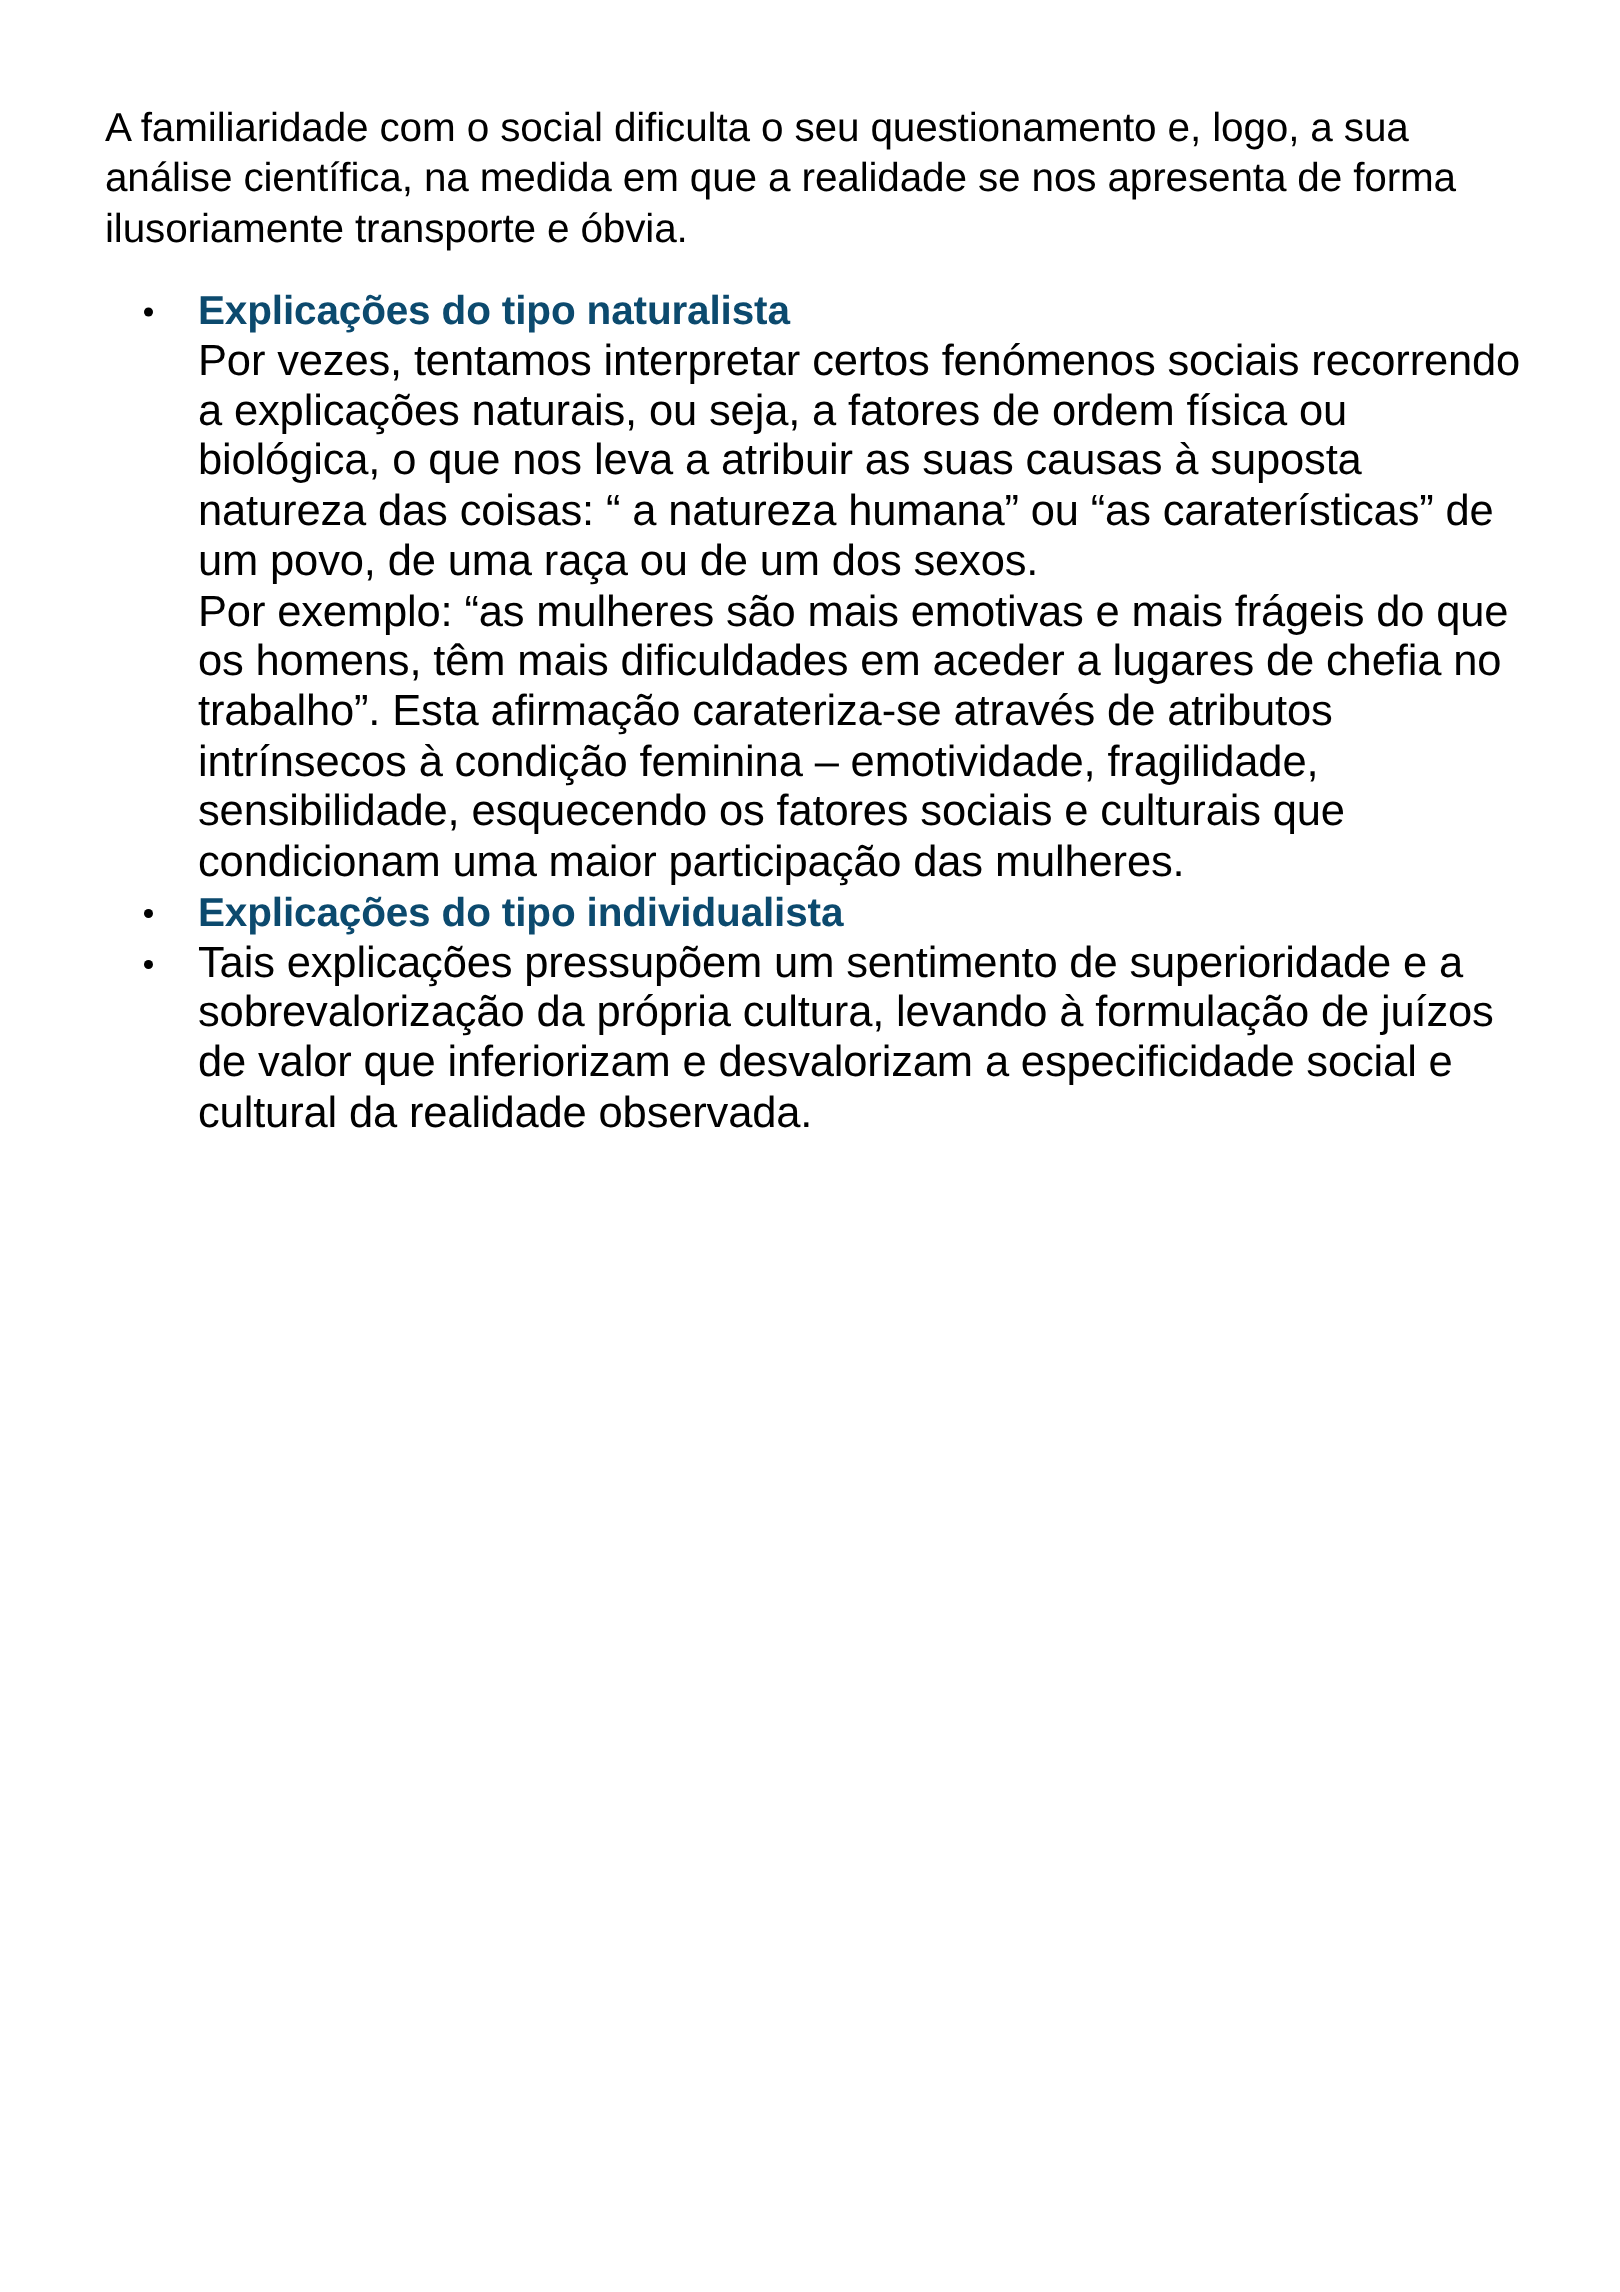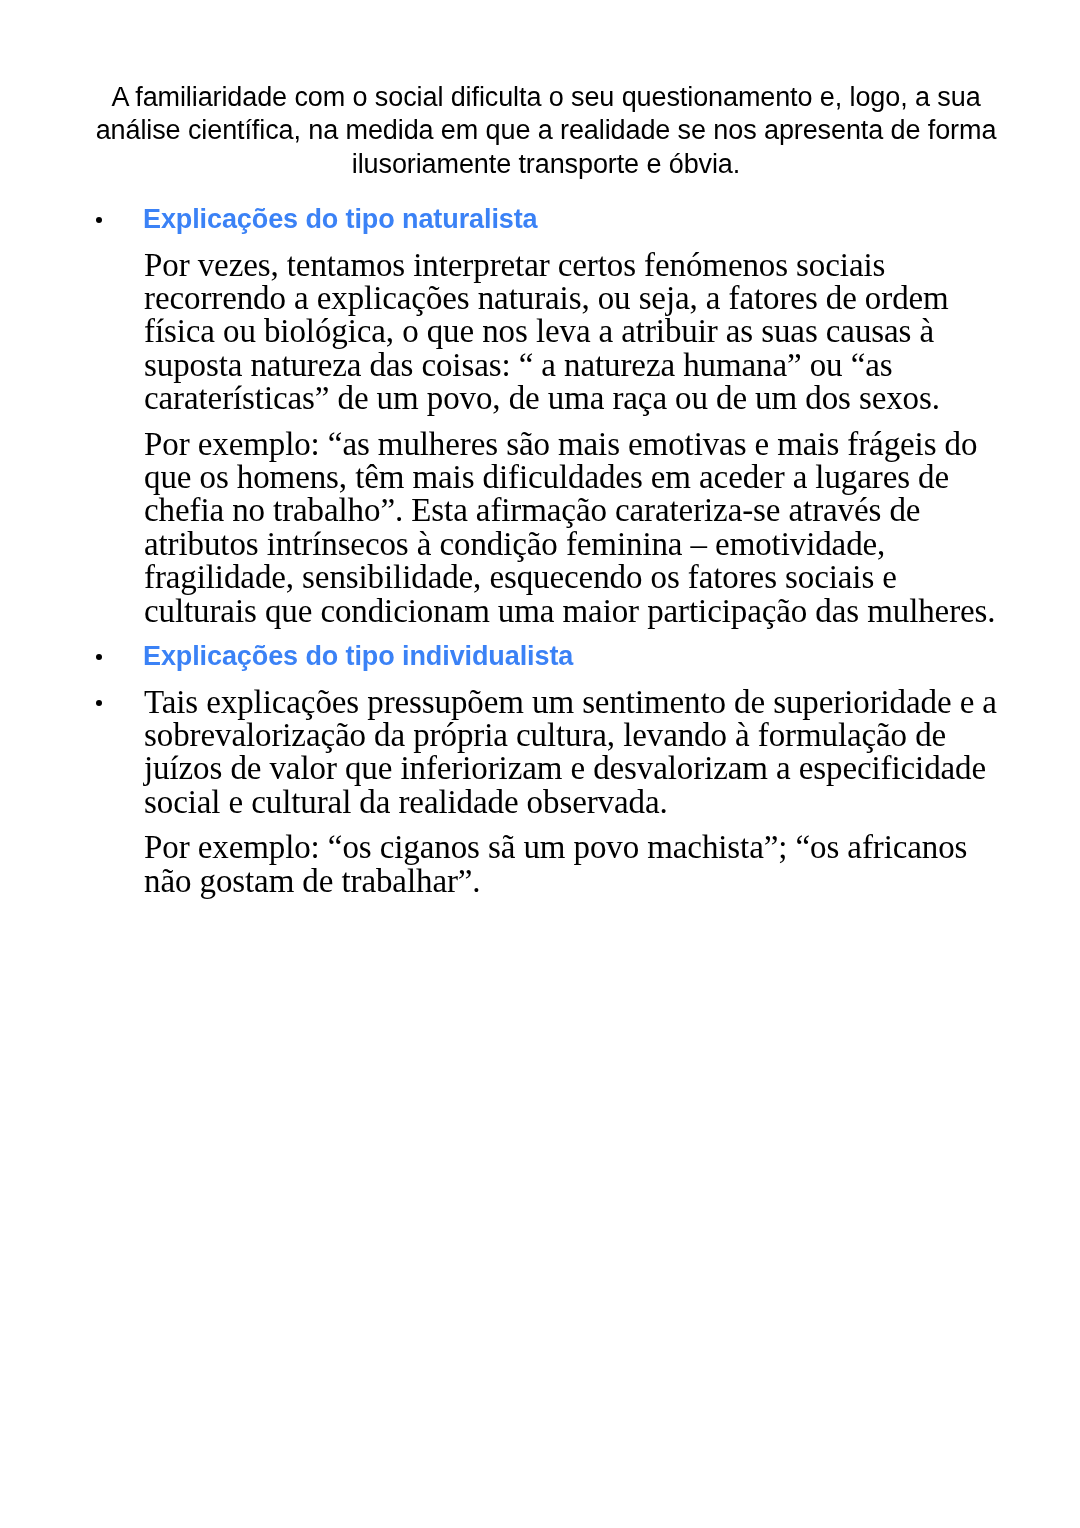--- a/index.html
+++ b/index.html
@@ -4,38 +4,36 @@
   <style>
     html, body { margin: 0; padding: 0; background: #ffffff; }
     body {
       width: 1080px; height: 1528px; overflow: hidden;
       font-family: "Liberation Sans", sans-serif;
       color: #000000;
       position: relative;
     }
     .page { position: absolute; left: 66px; top: 65px; width: 960px; }
     .intro {
-      font-size: 27px; line-height: 33.4px; margin: 16px;
+      font-size: 27px; line-height: 33.4px; margin: 4px;
       letter-spacing: -0.1px;
-      text-align: center;
     }
     .list { margin: 22px 0 0 0; padding: 0; list-style: none; }
     .item { position: relative; padding-left: 66px; }
     .bullet {
       position: absolute; left: 30px; top: 14px;
       width: 6px; height: 6px; border-radius: 50%; background: #000;
     }
     .heading {
       font-size: 27px; line-height: 33.4px; font-weight: bold;
-      color: #3b82f6; margin: 11px; letter-spacing: -0.1px;
+      color: #0c4a6e; margin: 0; letter-spacing: -0.1px;
     }
     .para {
-      font-size: 33px; line-height: 33.4px; margin: 12px;
+      font-size: 29px; line-height: 33.4px; margin: 0;
       letter-spacing: -0.1px;
-      font-family: Liberation Serif, serif;
     }
   </style>
 </head>
 <body>
 
 <div class="page">
   <p class="intro">A familiaridade com o social dificulta o seu questionamento e, logo, a sua análise científica, na medida em que a realidade se nos apresenta de forma ilusoriamente transporte e óbvia.</p>
 
   <ul class="list">
     <li class="item">
@@ -44,16 +42,15 @@
       <p class="para">Por vezes, tentamos interpretar certos fenómenos sociais recorrendo a explicações naturais, ou seja, a fatores de ordem física ou biológica, o que nos leva a atribuir as suas causas à suposta natureza das coisas: “ a natureza humana” ou “as caraterísticas” de um povo, de uma raça ou de um dos sexos.</p>
       <p class="para">Por exemplo: “as mulheres são mais emotivas e mais frágeis do que os homens, têm mais dificuldades em aceder a lugares de chefia no trabalho”. Esta afirmação carateriza-se através de atributos intrínsecos à condição feminina – emotividade, fragilidade, sensibilidade, esquecendo os fatores sociais e culturais que condicionam uma maior participação das mulheres.</p>
     </li>
     <li class="item">
       <span class="bullet"></span>
       <p class="heading">Explicações do tipo individualista</p>
     </li>
     <li class="item">
       <span class="bullet"></span>
       <p class="para">Tais explicações pressupõem um sentimento de superioridade e a sobrevalorização da própria cultura, levando à formulação de juízos de valor que inferiorizam e desvalorizam a especificidade social e cultural da realidade observada.</p>
-      <p class="para">Por exemplo: “os ciganos sã um povo machista”; “os africanos não gostam de trabalhar”.</p>
     </li>
   </ul>
 </div>
 
 </body></html>

